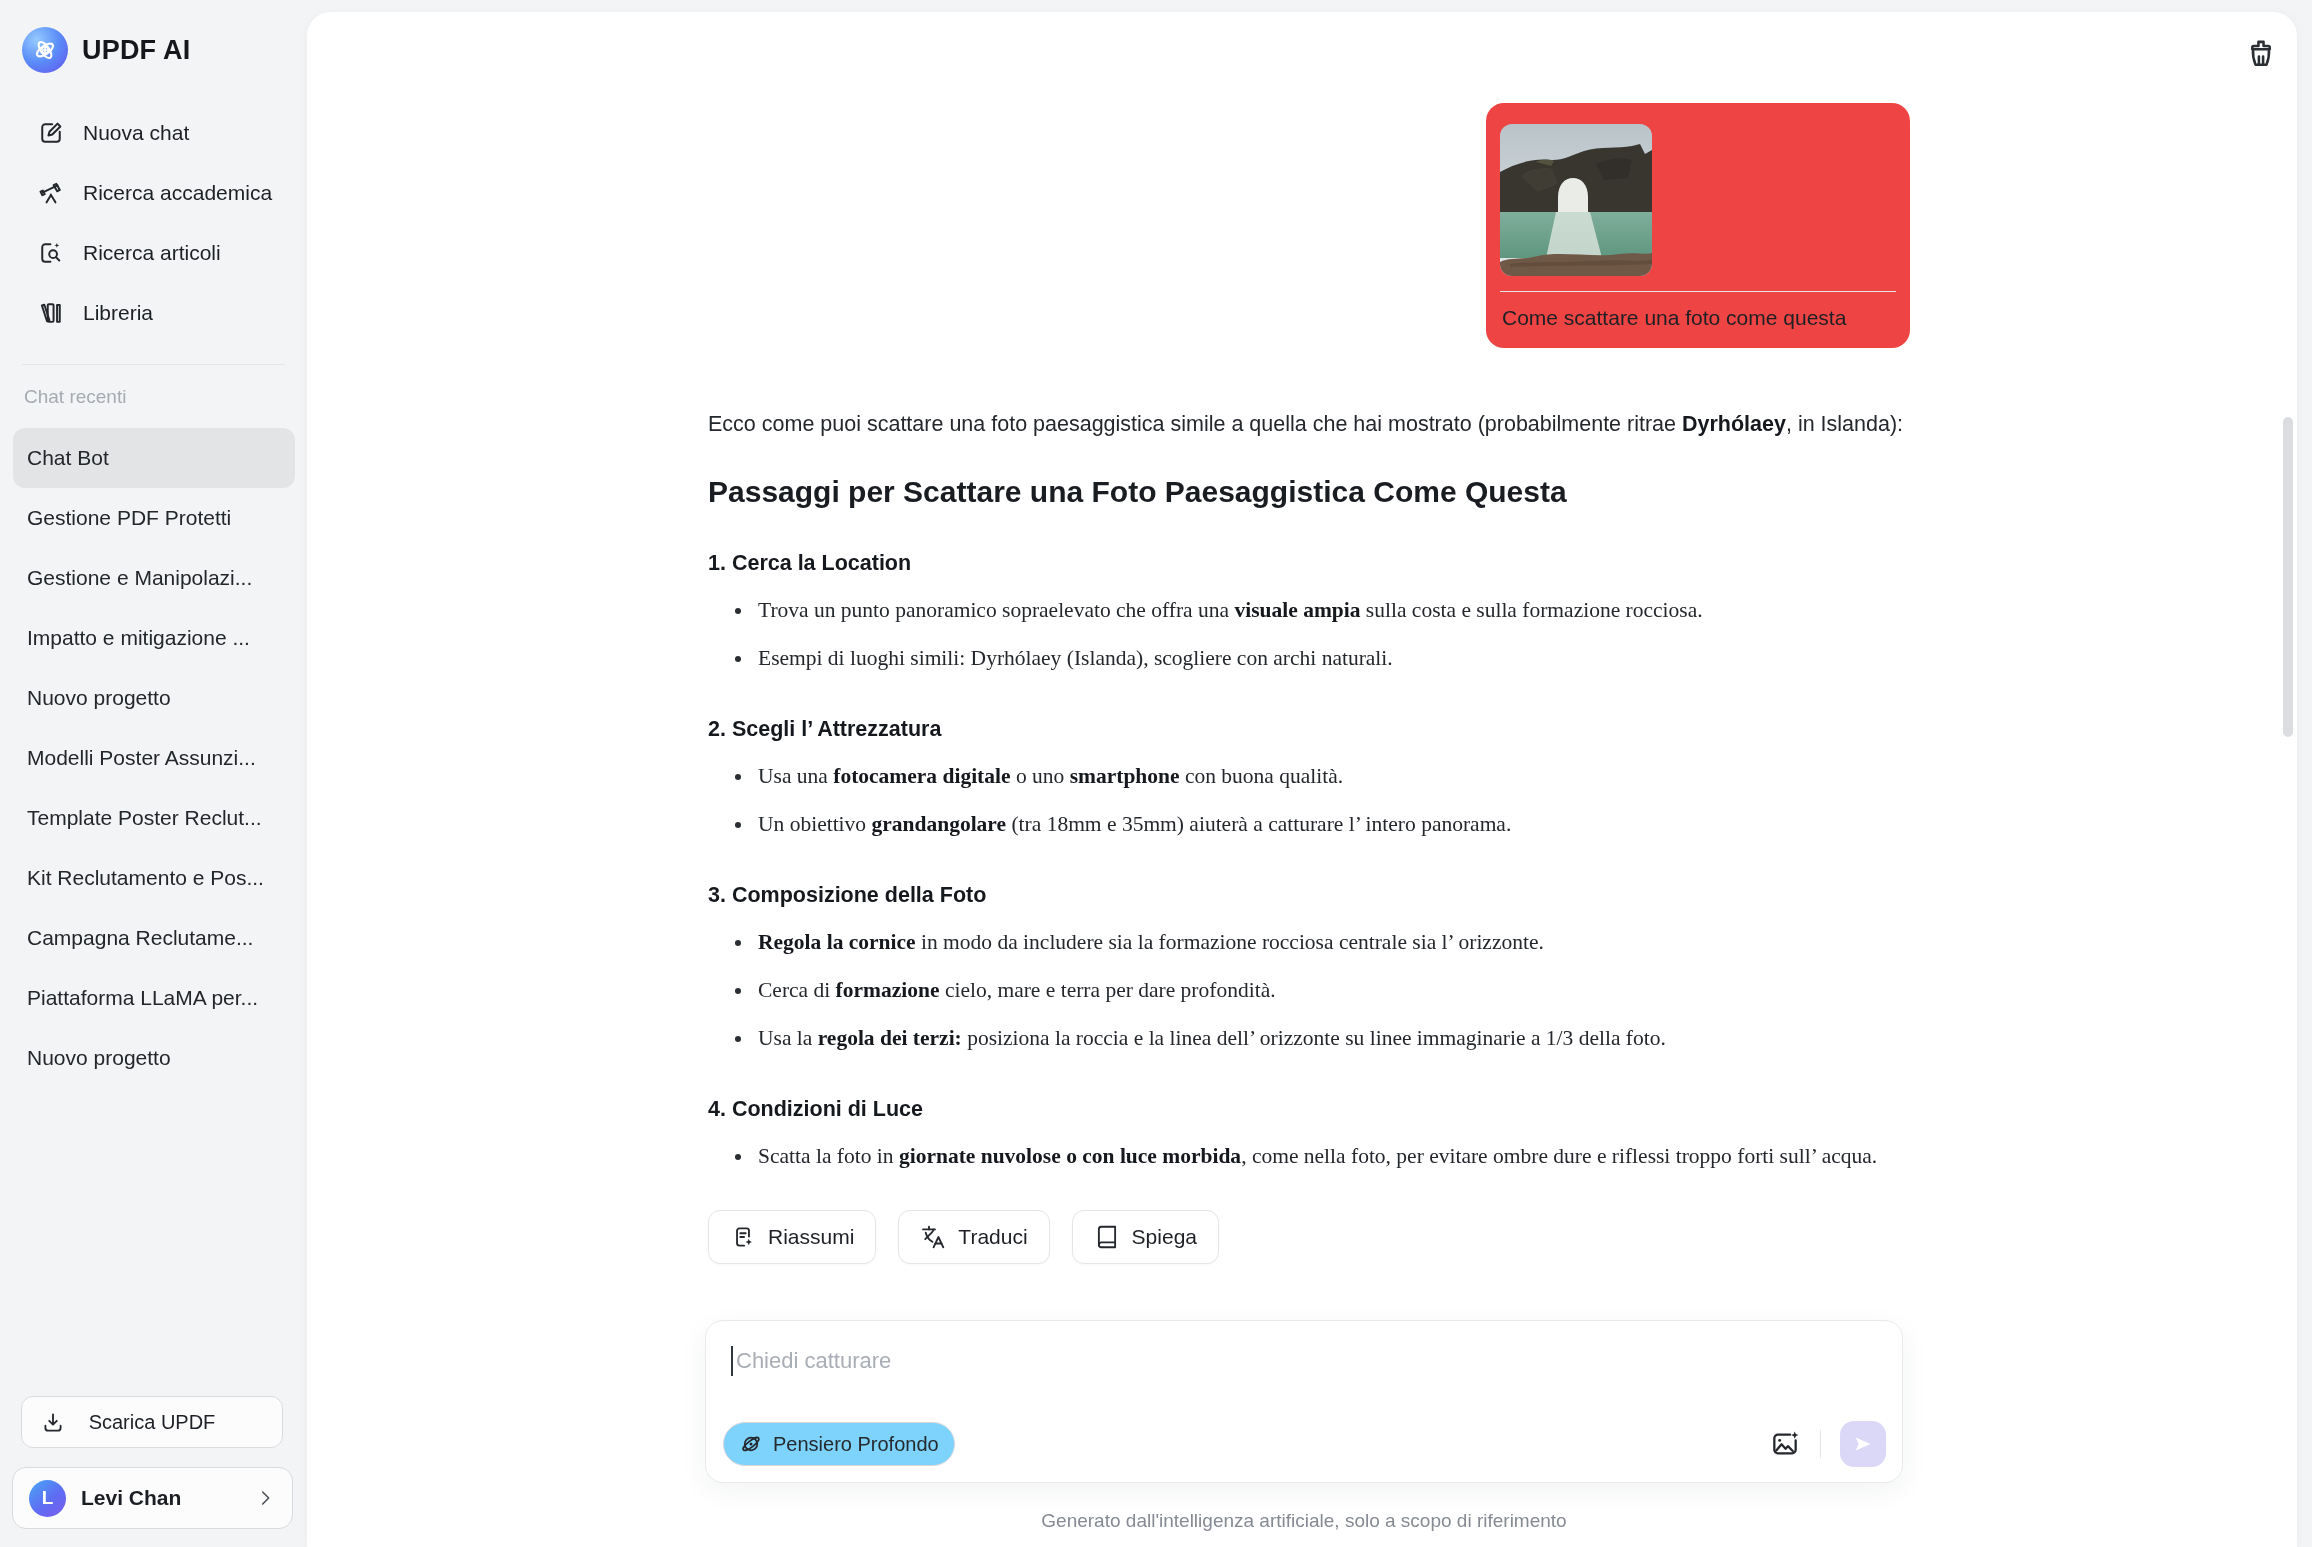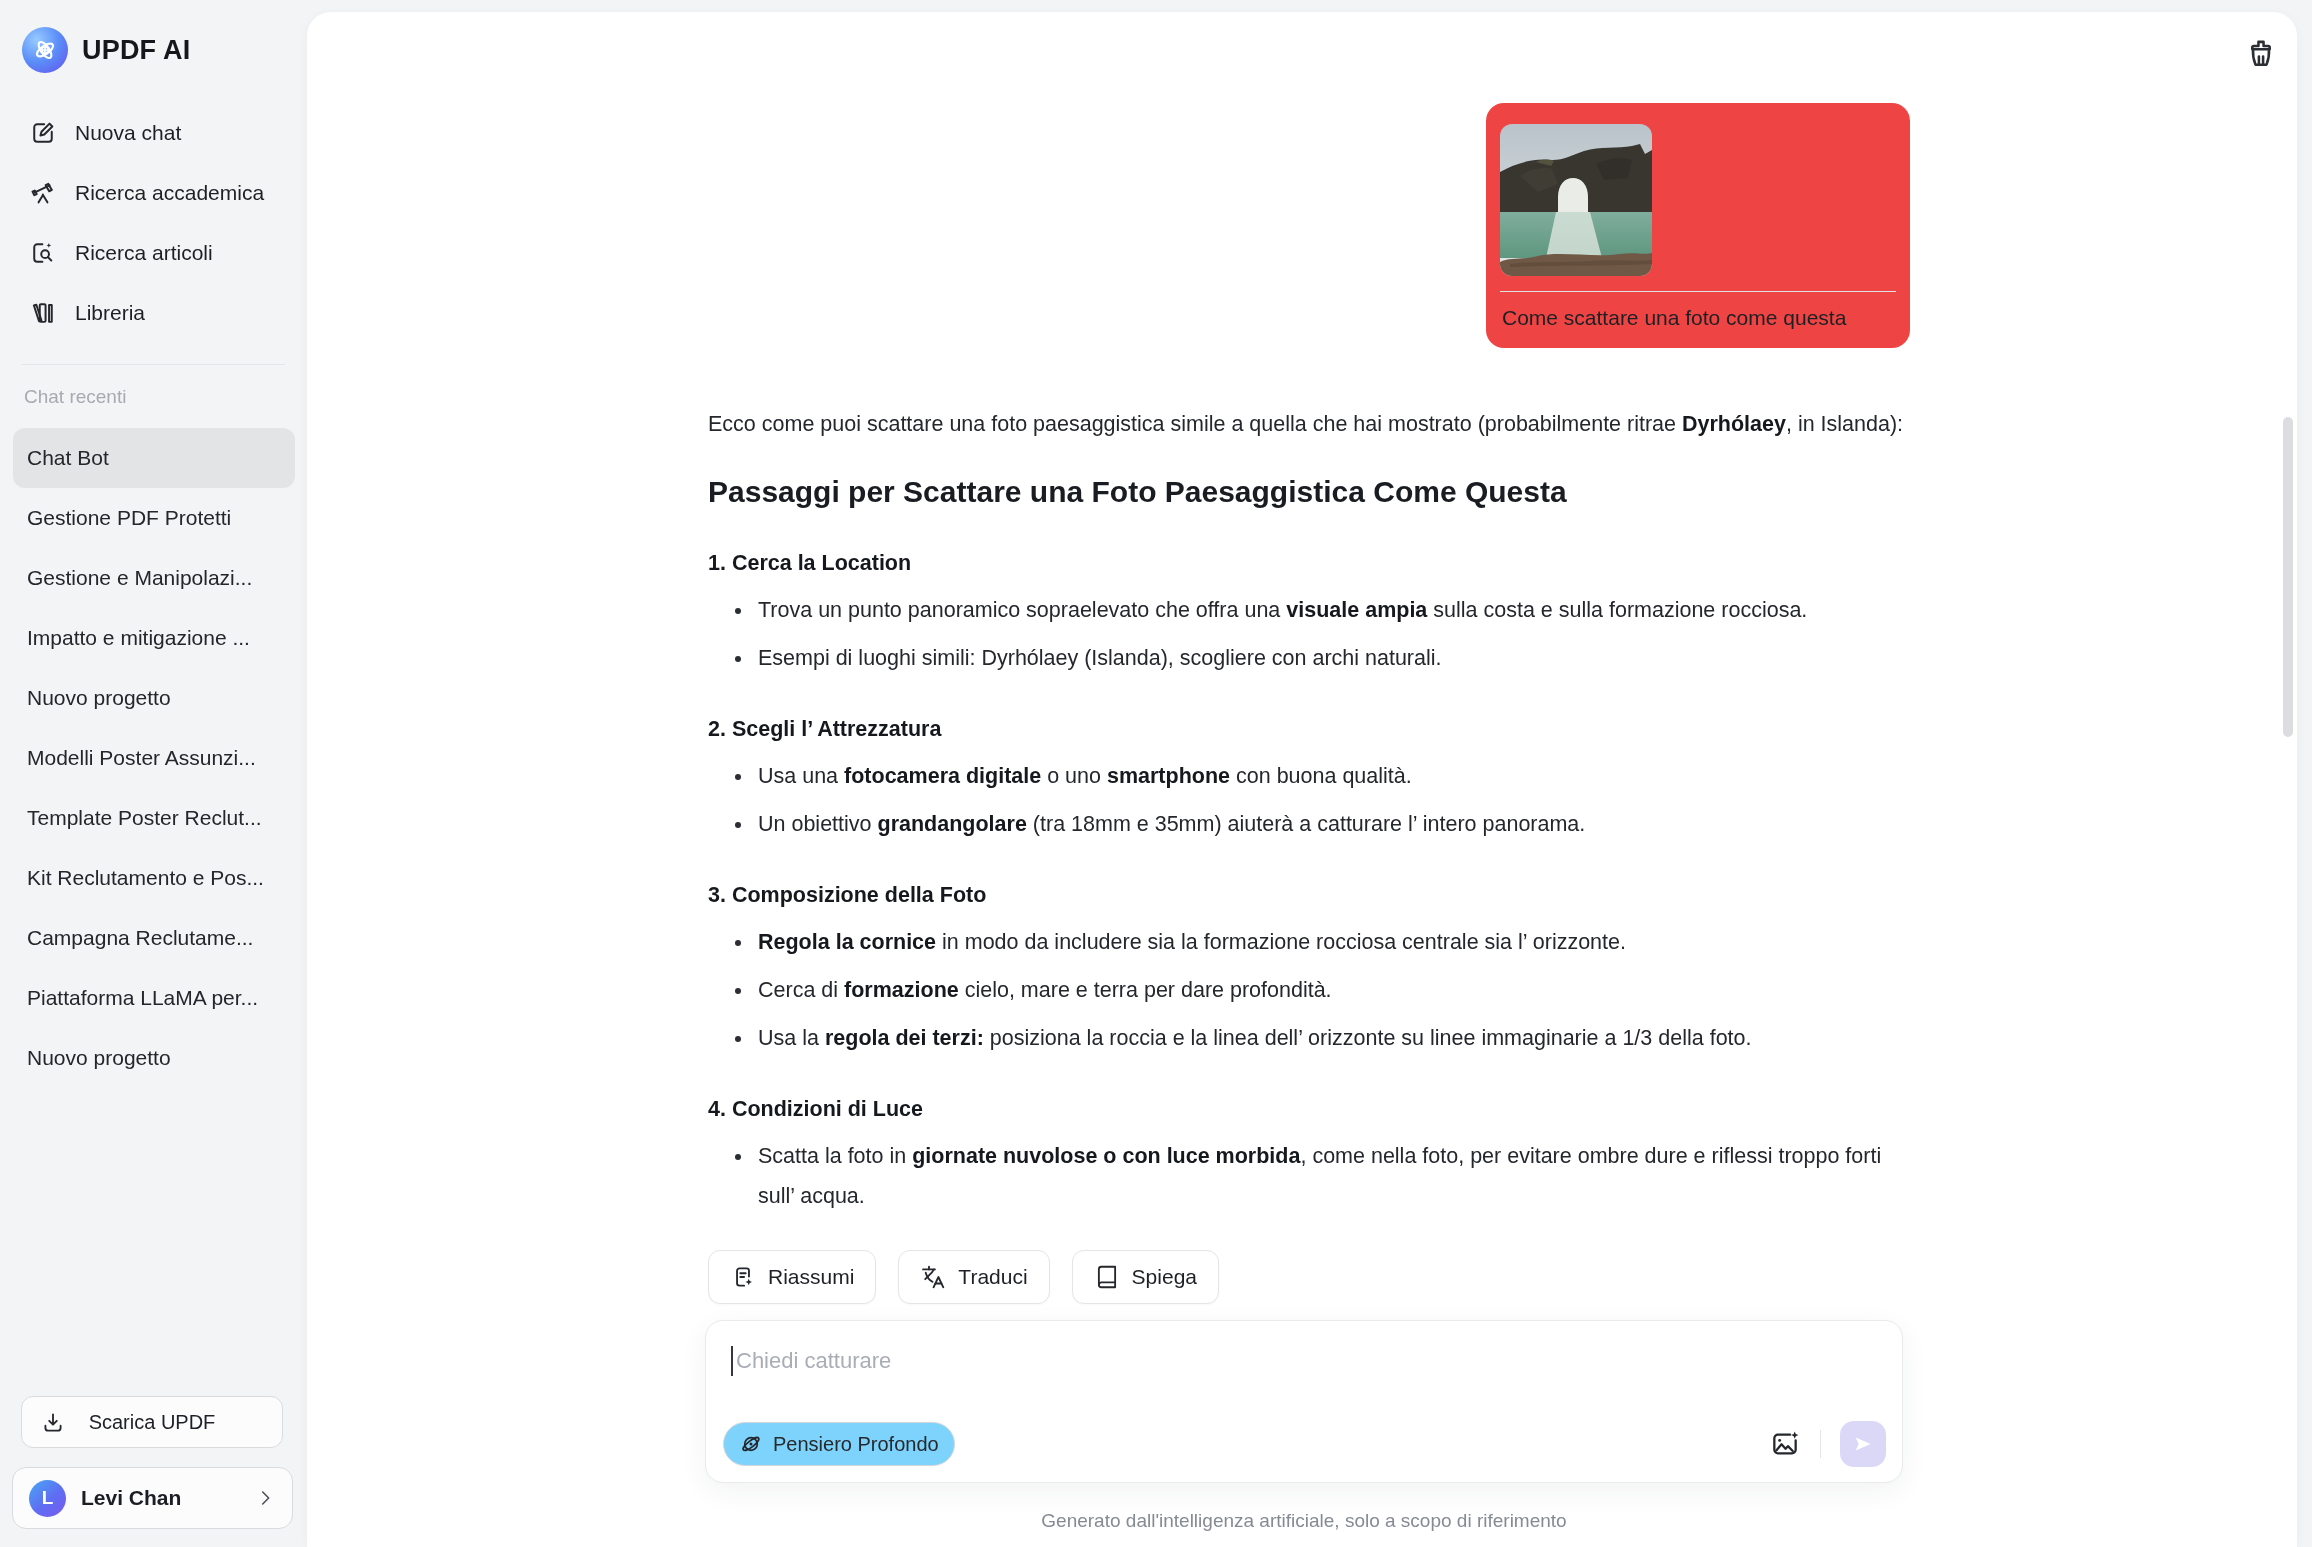--- a/index.html
+++ b/index.html
@@ -16,21 +16,21 @@
   
   .sidebar { position:absolute; left:0; top:0; width:307px; height:100%; }
   .logo-row { position:absolute; top:27px; left:22px; display:flex; align-items:center; gap:14px; }
   .logo-badge { width:46px; height:46px; border-radius:50%;
     background:radial-gradient(circle at 32% 28%, #96cbff 0%, #5b8ef8 48%, #5f6cf2 76%, #7e6bf0 100%);
     display:flex; align-items:center; justify-content:center; }
   .logo-badge svg { width:34px; height:34px; }
   .brand { font-size:27px; font-weight:700; color:#15171c; letter-spacing:.2px; }
 
   .nav { position:absolute; top:103px; left:0; right:0; }
-  .nav-item { height:60px; display:flex; align-items:center; gap:18px; padding-left:29px;
+  .nav-item { height:60px; display:flex; align-items:center; gap:18px; padding-left:37px;
     font-size:21px; color:#1d2025; cursor:pointer; }
   .nav-item .icon { width:28px; height:28px; color:#24272c; flex:none; }
 
   .side-divider { position:absolute; top:364px; left:22px; right:22px; border-top:1px solid #e4e5e8; }
   .recent-label { position:absolute; top:386px; left:24px; font-size:19px; color:#a6aab1; }
 
   .chats { position:absolute; top:428px; left:13px; right:12px; }
   .chat-item { height:60px; display:flex; align-items:center; padding:0 14px;
     font-size:21px; color:#23262b; border-radius:12px; white-space:nowrap; overflow:hidden; cursor:pointer; }
   .chat-item.selected { background:#e3e4e6; }
@@ -67,21 +67,21 @@
   .user-photo svg { width:100%; height:100%; display:block; }
   .user-card-divider { border-top:1px solid #e1e3e7; margin-top:15px; }
   .user-caption { font-size:21px; color:#1d2025; padding:14px 2px 12px; }
 
   
   .response { margin-top:56px; font-size:21.5px; line-height:40px; color:#24272c; }
   .response b { color:#15181d; }
   .response-heading { margin-top:28px; font-size:30px; line-height:40px; font-weight:700; color:#191c21; }
   .section-head { margin-top:32px; line-height:38px; font-weight:700; color:#15181d; }
   .section ul { margin:6px 0 0; padding-left:46px; list-style:disc; }
-  .section li { margin-top:8px; padding-left:4px; line-height:40px; }
+  .section li { margin-top:8px; padding-left:4px; line-height:40px;font-family:Liberation Serif, serif; }
   .section li::marker { color:#2a2d32; }
 
   
   .actions-row { display:flex; gap:22px; margin-top:34px; }
   .action-btn { height:54px; display:flex; align-items:center; gap:12px; padding:0 21px;
     border:1px solid #e3e5e8; border-radius:12px; background:#fff; cursor:pointer;
     font-size:21px; color:#1d2025; box-shadow:0 1px 2px rgba(0,0,0,.03); }
   .action-btn .icon { width:26px; height:26px; color:#24272c; }
 
   

